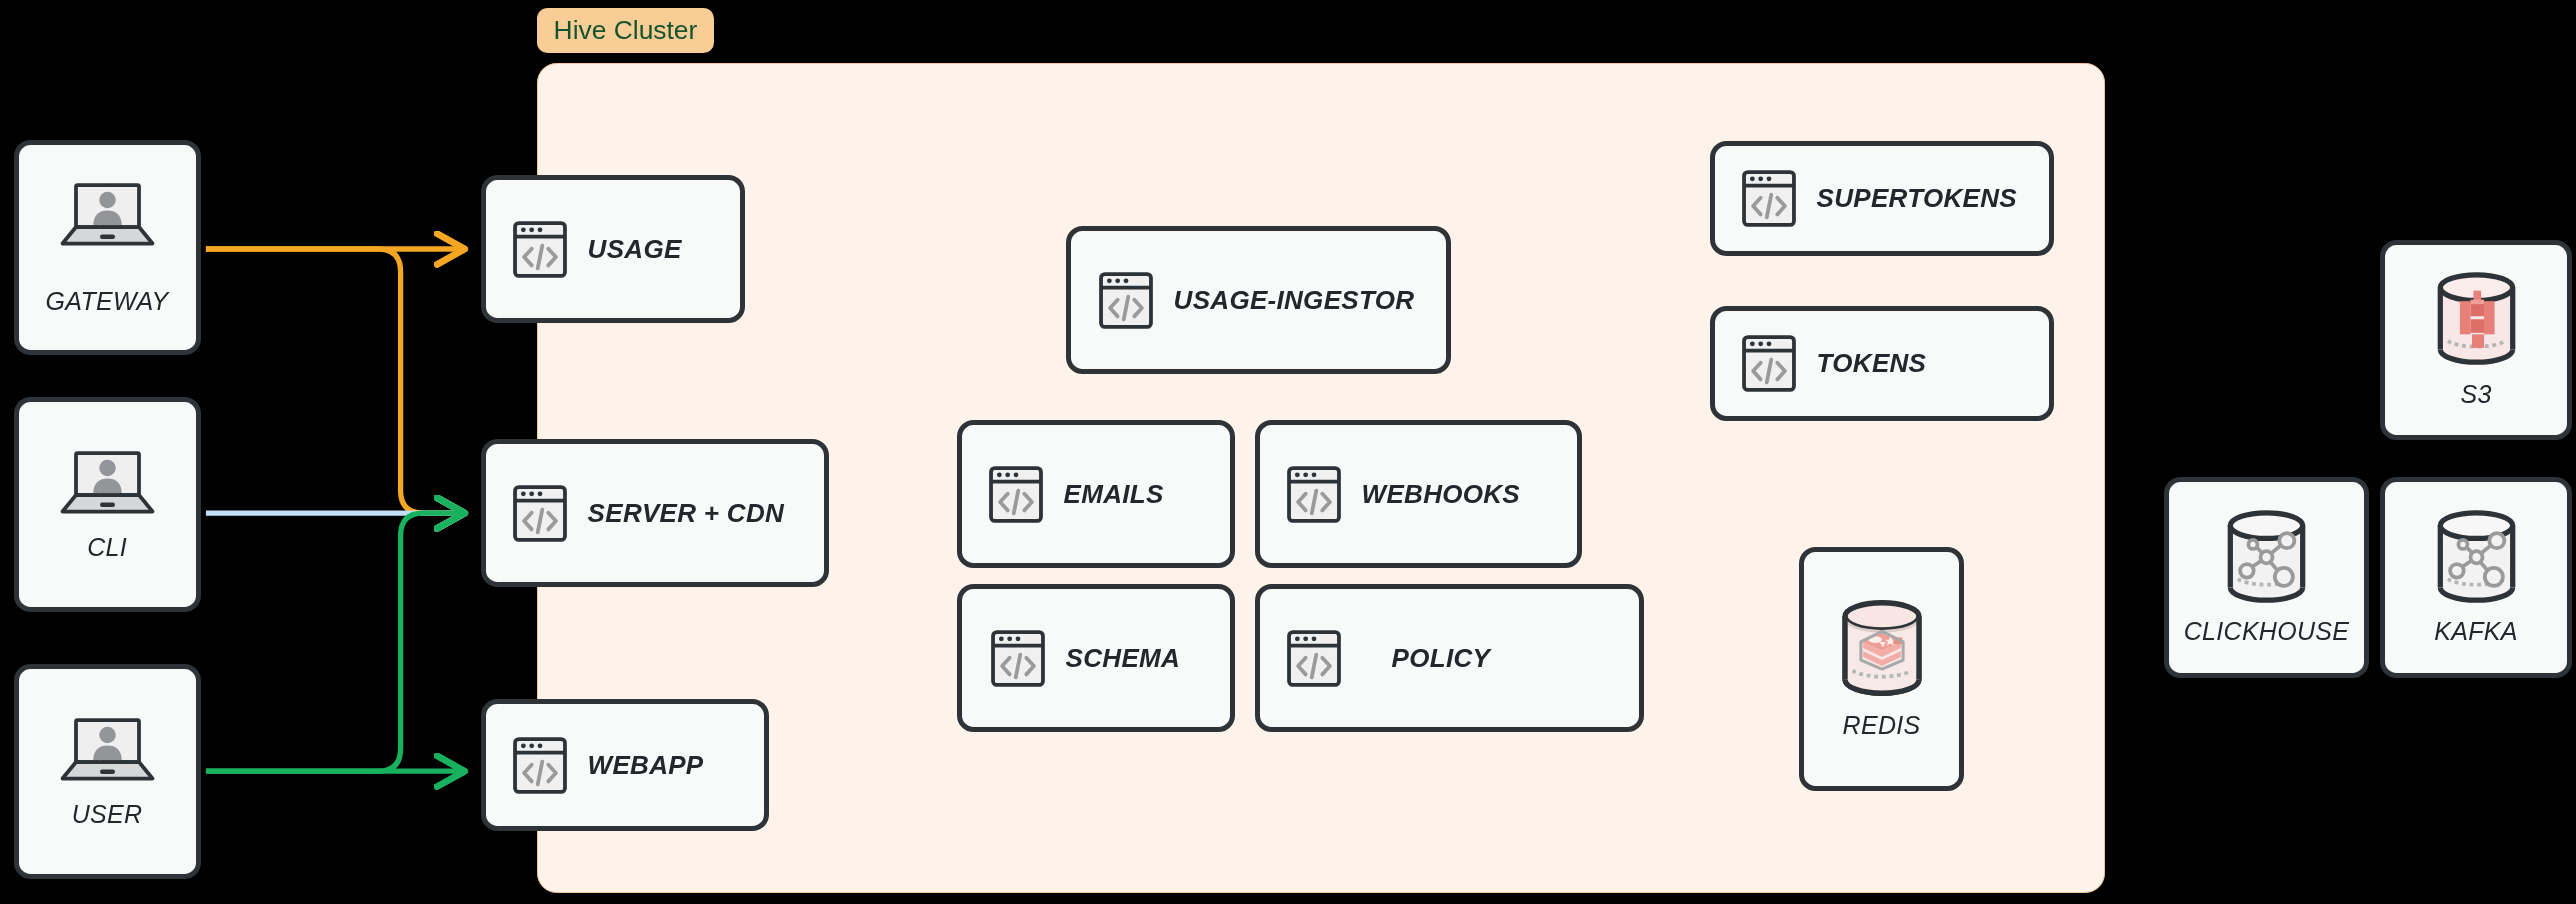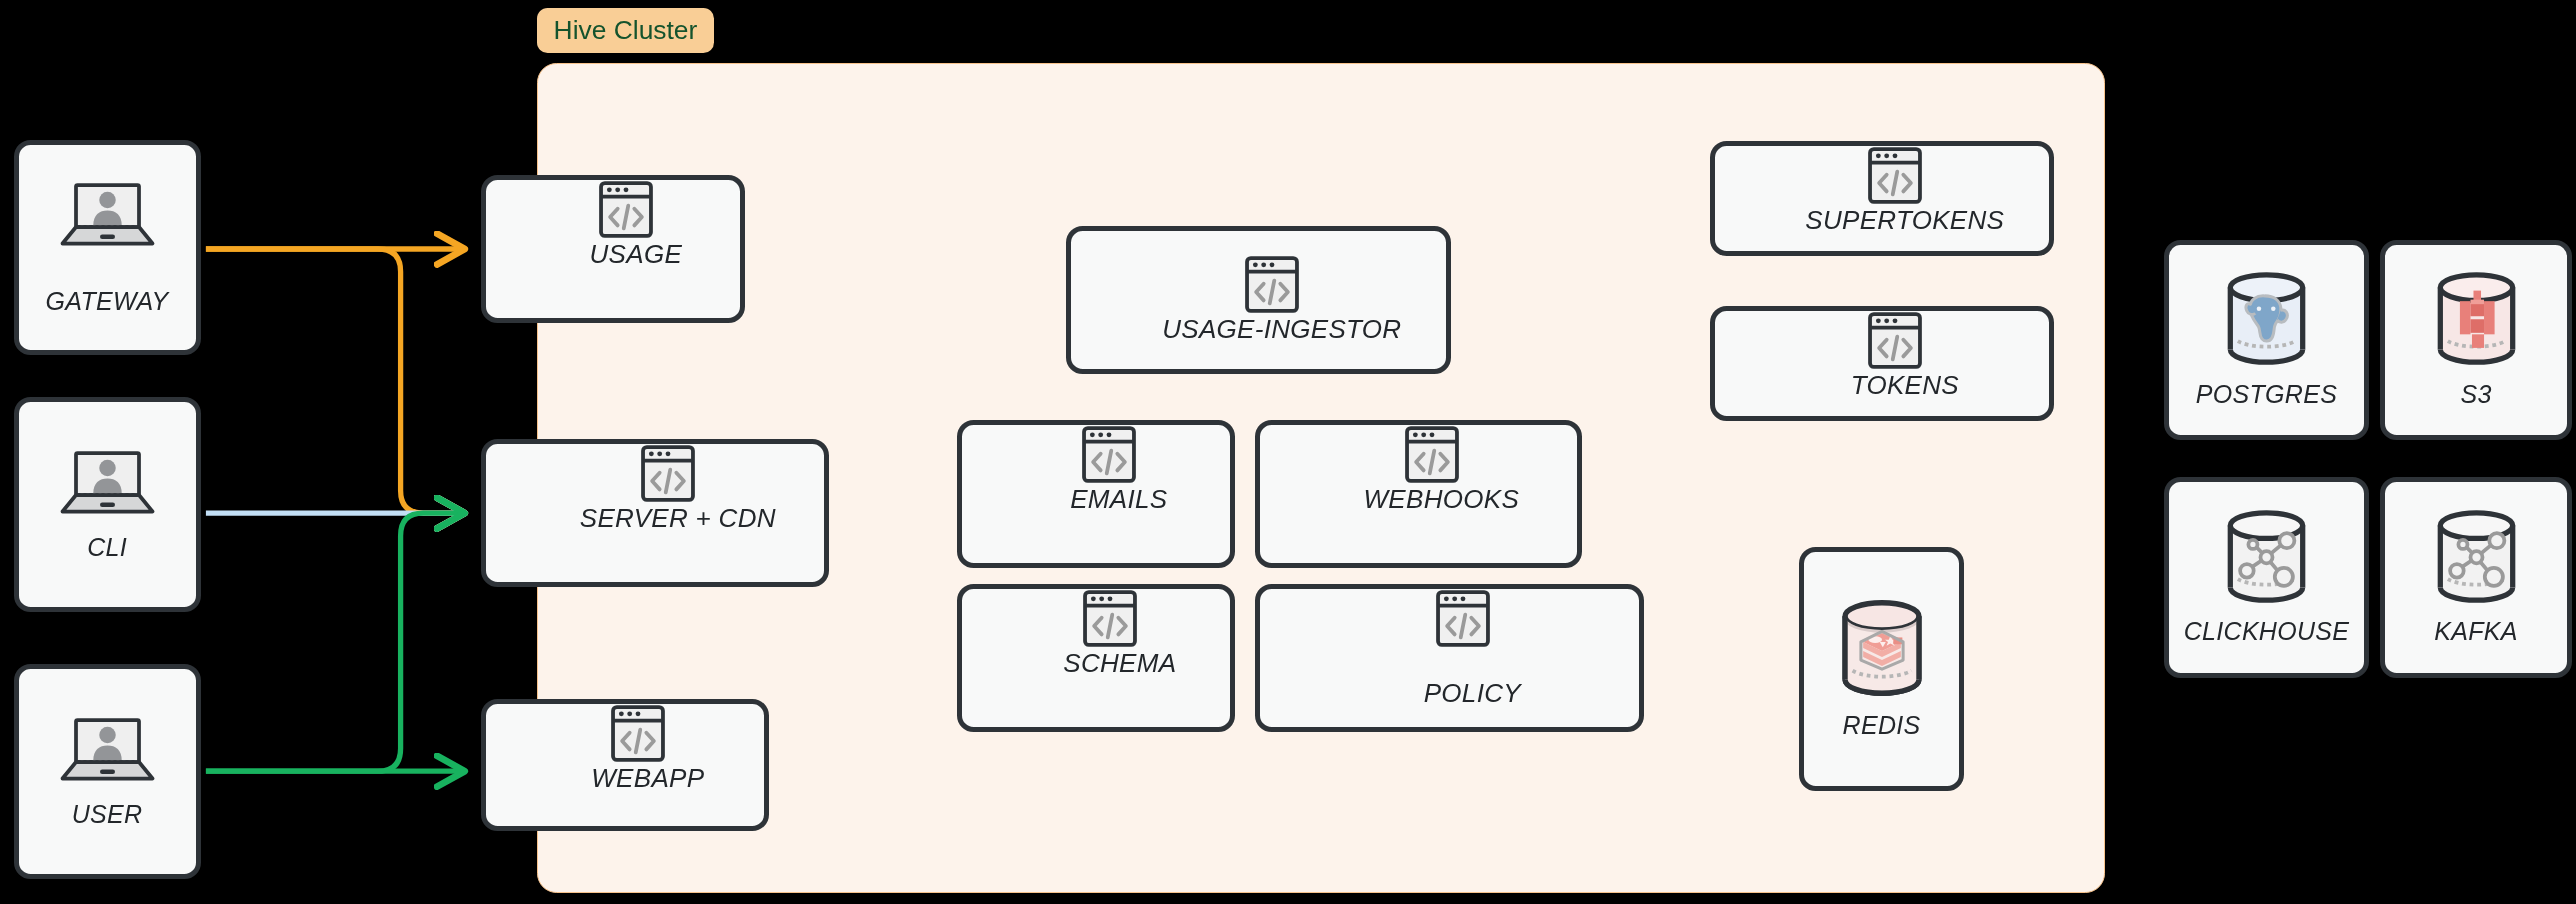--- a/index.html
+++ b/index.html
@@ -35,21 +35,21 @@
   
   .node{
     position:absolute;
     background:#F8F9F9;
     border:5.3px solid #2E3338;
     border-radius:16.6px;
     box-sizing:border-box;
     display:flex;
     align-items:center;
   }
-  .node.svc{ flex-direction:column; }
+  .node.svc{ flex-direction:row;font-weight:bold; }
   .node.tile{ flex-direction:column; justify-content:center; }
 
   .node-icon{flex:0 0 auto;display:flex;align-items:center;justify-content:center;}
   .node-label{
     color:#23272B;
     font-style:italic;
     font-size:26px;
     letter-spacing:0.3px;
     white-space:nowrap;
     font-family:"Liberation Sans","DejaVu Sans",sans-serif;
@@ -190,21 +190,21 @@
         <g fill="none" stroke="#9A9A9A" stroke-width="5" stroke-linecap="round" stroke-linejoin="round">
           <path d="M26 38 L16 49 L26 60"></path>
           <path d="M48 38 L58 49 L48 60"></path>
           <path d="M40 34 L34 64"></path>
         </g>
       </svg>
     </span>
     <span class="node-label">WEBAPP</span>
   </div>
 
-  <div class="node svc layer-nodes" style="left:1066px;top:226px;width:385px;height:148px;padding-left:27px;justify-content:center;">
+  <div class="node svc layer-nodes" style="left:1066px;top:226px;width:385px;height:148px;padding-left:27px;">
     <span class="node-icon">
       <svg width="56" height="59" viewBox="0 0 74 78" xmlns="http://www.w3.org/2000/svg">
         <rect x="4" y="4" width="66" height="70" rx="5" fill="#F0F0F0" stroke="#2E3338" stroke-width="5"></rect>
         <path d="M4 22 H70" stroke="#2E3338" stroke-width="5"></path>
         <circle cx="15" cy="13" r="3.2" fill="#2E3338"></circle>
         <circle cx="26" cy="13" r="3.2" fill="#2E3338"></circle>
         <circle cx="37" cy="13" r="3.2" fill="#2E3338"></circle>
         <g fill="none" stroke="#9A9A9A" stroke-width="5" stroke-linecap="round" stroke-linejoin="round">
           <path d="M26 38 L16 49 L26 60"></path>
           <path d="M48 38 L58 49 L48 60"></path>
@@ -344,41 +344,20 @@
           <path d="M72 50 L75 55 L80 55 L76 58 L78 63 L72 60 L67 63 L69 58 L65 55 L70 55 Z" fill="#FDEEEC"></path>
           <path d="M58 58 L66 58 L62 65 Z" fill="#FDEEEC"></path>
           <rect x="76" y="52" width="12" height="9" fill="#E98F86"></rect>
           <path d="M33 58 L61 44 L89 58 L89 82 L61 94 L33 82 Z" fill="none" stroke="#A9A9A9" stroke-width="4" stroke-linejoin="round"></path>
         </g>
       </svg>
     </span>
     <span class="node-label">REDIS</span>
   </div>
 
-  <div class="node tile layer-nodes" style="left:2164px;top:240px;width:205px;height:200px;">
-    <span class="node-icon">
-      <svg width="91" height="95" viewBox="0 0 120 126" xmlns="http://www.w3.org/2000/svg">
-        <path d="M12 22 L12 104 A48 17 0 0 0 108 104 L108 22 A48 17 0 0 1 12 22 Z" fill="#E8EEF7"></path>
-        <path d="M12 22 A48 17 0 0 1 108 22 A48 17 0 0 1 12 22 Z" fill="#EDF2F9" stroke="#2E3338" stroke-width="7"></path>
-        <path d="M12 22 L12 104" stroke="#2E3338" stroke-width="7" fill="none"></path>
-        <path d="M108 22 L108 104" stroke="#2E3338" stroke-width="7" fill="none"></path>
-        <path d="M12 104 A48 17 0 0 0 108 104" fill="none" stroke="#2E3338" stroke-width="7"></path>
-        <path d="M22 93 A44 15 0 0 0 98 93" fill="none" stroke="#B6B6B6" stroke-width="5" stroke-dasharray="5 5"></path>
-
-        <g>
-          <path d="M38 48 C38 38 47 32 58 33 C70 33 78 39 79 49 C80 58 76 64 72 70 C69 75 71 83 67 89 C64 94 57 94 54 90 C50 85 52 78 49 73 C45 67 38 60 38 48 Z" fill="#7FA6C9" stroke="#B8BCC0" stroke-width="4" stroke-linejoin="round"></path>
-          <path d="M40 45 C34 40 31 47 34 53 C36 58 42 59 45 56" fill="#7FA6C9" stroke="#B8BCC0" stroke-width="4"></path>
-          <path d="M79 52 C86 50 90 58 86 64 C83 69 77 69 74 65" fill="#7FA6C9" stroke="#B8BCC0" stroke-width="4"></path>
-          <circle cx="50" cy="50" r="3" fill="#EDF2F9"></circle>
-          <circle cx="69" cy="50" r="3" fill="#EDF2F9"></circle>
-        </g>
-      </svg>
-    </span>
-    <span class="node-label">POSTGRES</span>
-  </div>
 
   <div class="node tile layer-nodes" style="left:2380px;top:240px;width:192px;height:200px;justify-content:center;">
     <span class="node-icon">
       <svg width="91" height="95" viewBox="0 0 120 126" xmlns="http://www.w3.org/2000/svg">
         <path d="M12 22 L12 104 A48 17 0 0 0 108 104 L108 22 A48 17 0 0 1 12 22 Z" fill="#F7E7E6"></path>
         <path d="M12 22 A48 17 0 0 1 108 22 A48 17 0 0 1 12 22 Z" fill="#FAEDEC" stroke="#2E3338" stroke-width="7"></path>
         <path d="M12 22 L12 104" stroke="#2E3338" stroke-width="7" fill="none"></path>
         <path d="M108 22 L108 104" stroke="#2E3338" stroke-width="7" fill="none"></path>
         <path d="M12 104 A48 17 0 0 0 108 104" fill="none" stroke="#2E3338" stroke-width="7"></path>
         <path d="M22 93 A44 15 0 0 0 98 93" fill="none" stroke="#B6B6B6" stroke-width="5" stroke-dasharray="5 5"></path>

